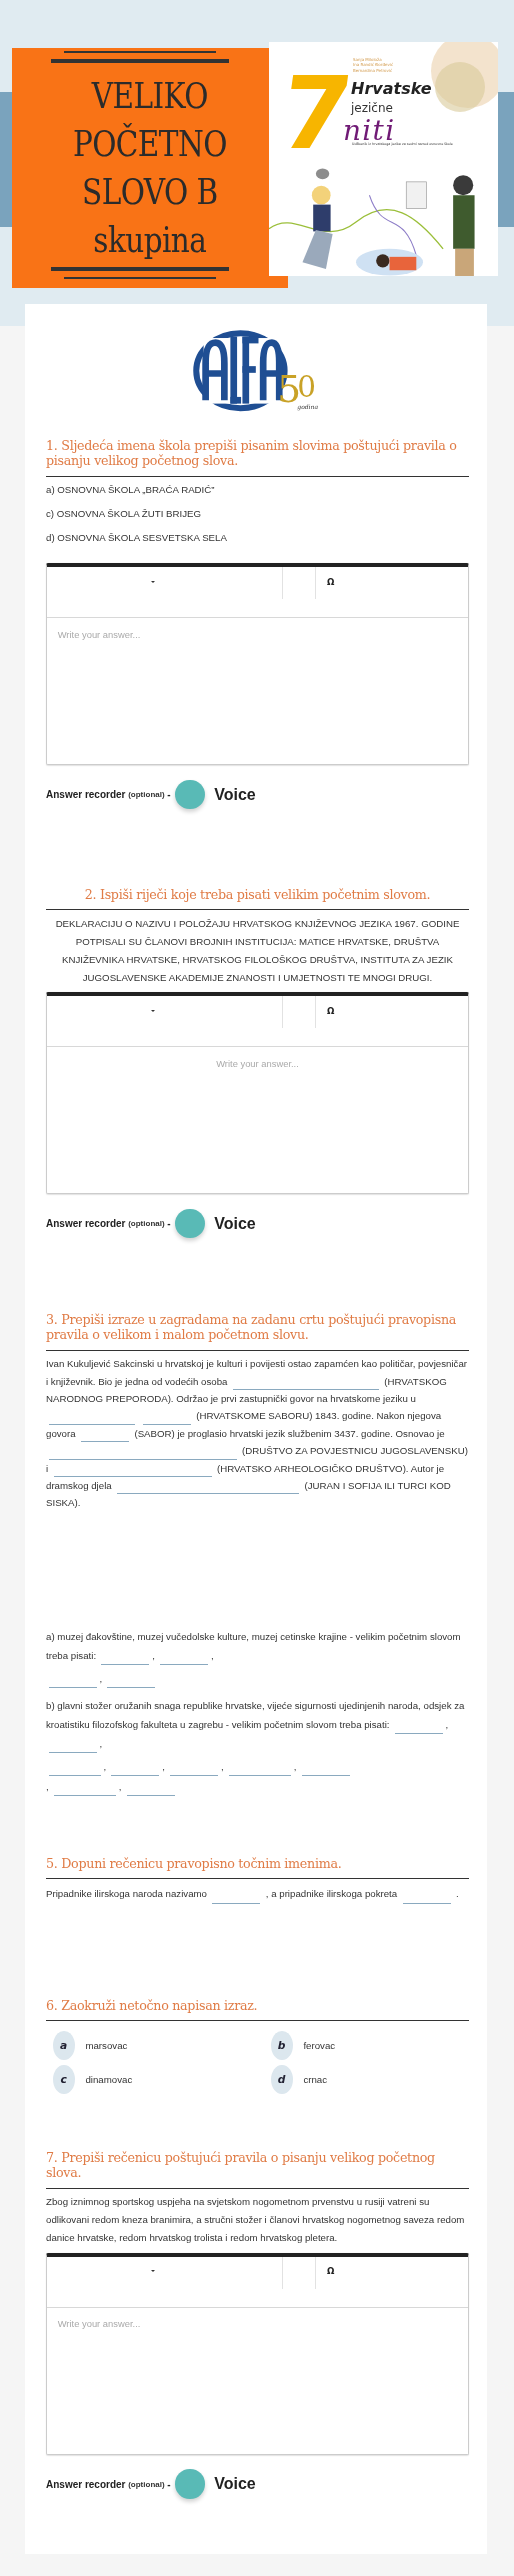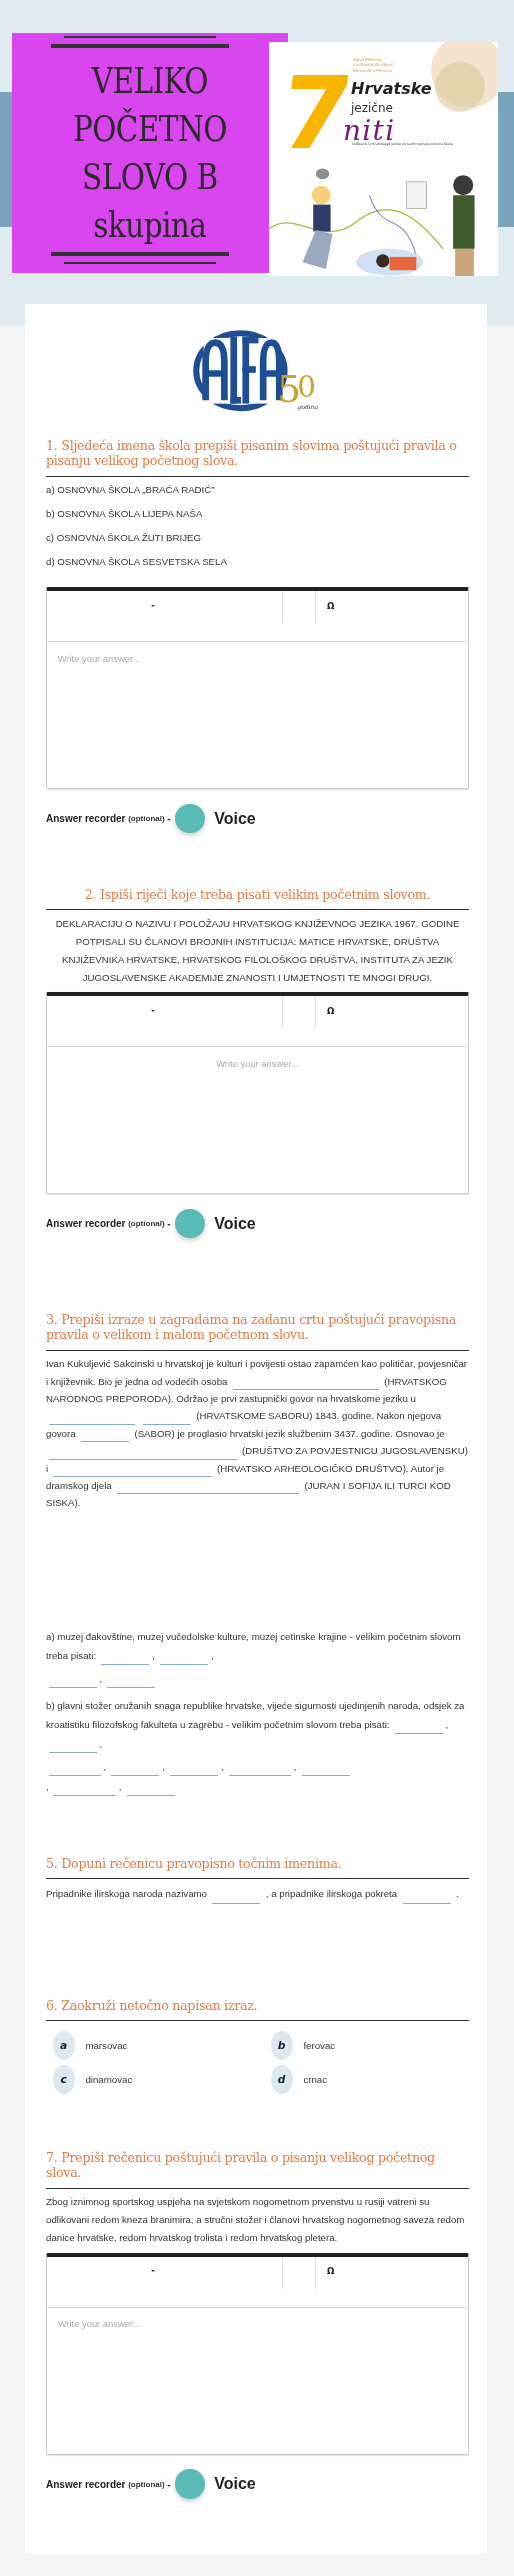--- a/index.html
+++ b/index.html
@@ -1,20 +1,20 @@
 <!DOCTYPE html>
 <html style="font-size:10.7px"><head>
 <meta charset="utf-8">
 <style>
   * { box-sizing: border-box; margin: 0; padding: 0; }
   html, body { width: 515px; background: #f5f5f5; font-family: "DejaVu Sans", sans-serif; color: #222; }
   .page { position: relative; width: 515px; height: 2576px; overflow: hidden; background: #f5f5f5; }
   .top-bg { position: absolute; left: 0; top: 0; width: 515px; height: 326px; background: #e0ebf1; }
   .top-band { position: absolute; left: 0; top: 92px; width: 515px; height: 135px; background: #7aa3bd; }
-  .title-card { position: absolute; left: 12px; top: 33px; width: 276px; height: 240px; background: #d946ef; display: flex; flex-direction: column; align-items: center; justify-content: center; }
+  .title-card { position: absolute; left: 12px; top: 48px; width: 276px; height: 240px; background: #f97316; display: flex; flex-direction: column; align-items: center; justify-content: center; }
   .title-card .rule { background: #333; height: 2.7px; }
   .title-card .r1 { width: 152px; height: 2px; position: absolute; top: 2.7px; left: 52px; }
   .title-card .r2 { width: 178px; height: 3.3px; position: absolute; top: 11.4px; left: 39px; }
   .title-card .r3 { width: 178px; height: 3.3px; position: absolute; bottom: 17.4px; left: 39px; }
   .title-card .r4 { width: 152px; height: 2px; position: absolute; bottom: 8.7px; left: 52px; }
   .title-text { font-family: "DejaVu Serif", serif; font-size: 36px; line-height: 48px; text-align: center; color: #2b2b2b; letter-spacing: -0.7px; font-weight: normal; transform: scaleX(0.82); white-space: nowrap; }
   .cover { position: absolute; left: 269px; top: 42px; width: 229px; height: 234px; background: #fff; overflow: hidden; }
   .cover .blob { position: absolute; right: -6.7px; top: -8px; width: 74px; height: 74px; border-radius: 50%; background: #f0dcc0; opacity: .8; }
   .cover .blob2 { position: absolute; right: 13.4px; top: 20px; width: 50px; height: 50px; border-radius: 50%; background: #d9c99a; opacity: .6; }
   .cover .seven { position: absolute; left: 12px; top: 8px; font-family: "DejaVu Sans", sans-serif; font-weight: bold; font-size: 100px; line-height: 127px; color: #f7b500; transform: skewX(-8deg); }
@@ -114,21 +114,20 @@
       </g>
       <text x="130" y="108" font-family="DejaVu Serif, serif" font-size="56" fill="#c9a227">5</text>
       <text x="160" y="100" font-family="DejaVu Serif, serif" font-size="44" fill="#c9a227">0</text>
       <text x="160" y="118" font-family="DejaVu Serif, serif" font-size="9" font-style="italic" fill="#333">godina</text>
     </svg>
 
     <div class="q" style="top:134px;">
       <div class="q-title">1. Sljedeća imena škola prepiši pisanim slovima poštujući pravila o pisanju velikog početnog slova.</div>
       <div class="q-body">
         <p>a) OSNOVNA ŠKOLA „BRAĆA RADIĆ”</p>
-        <p>b) OSNOVNA ŠKOLA LIJEPA NAŠA</p>
         <p>c) OSNOVNA ŠKOLA ŽUTI BRIJEG</p>
         <p style="margin-bottom:16px">d) OSNOVNA ŠKOLA SESVETSKA SELA</p>
       </div>
       <div class="editor">
         <div class="toolbar">
           <div class="sel">
               <span class="caret"></span>
             </div>
           <div class="spacer"></div>
           <span class="omega">Ω</span>

